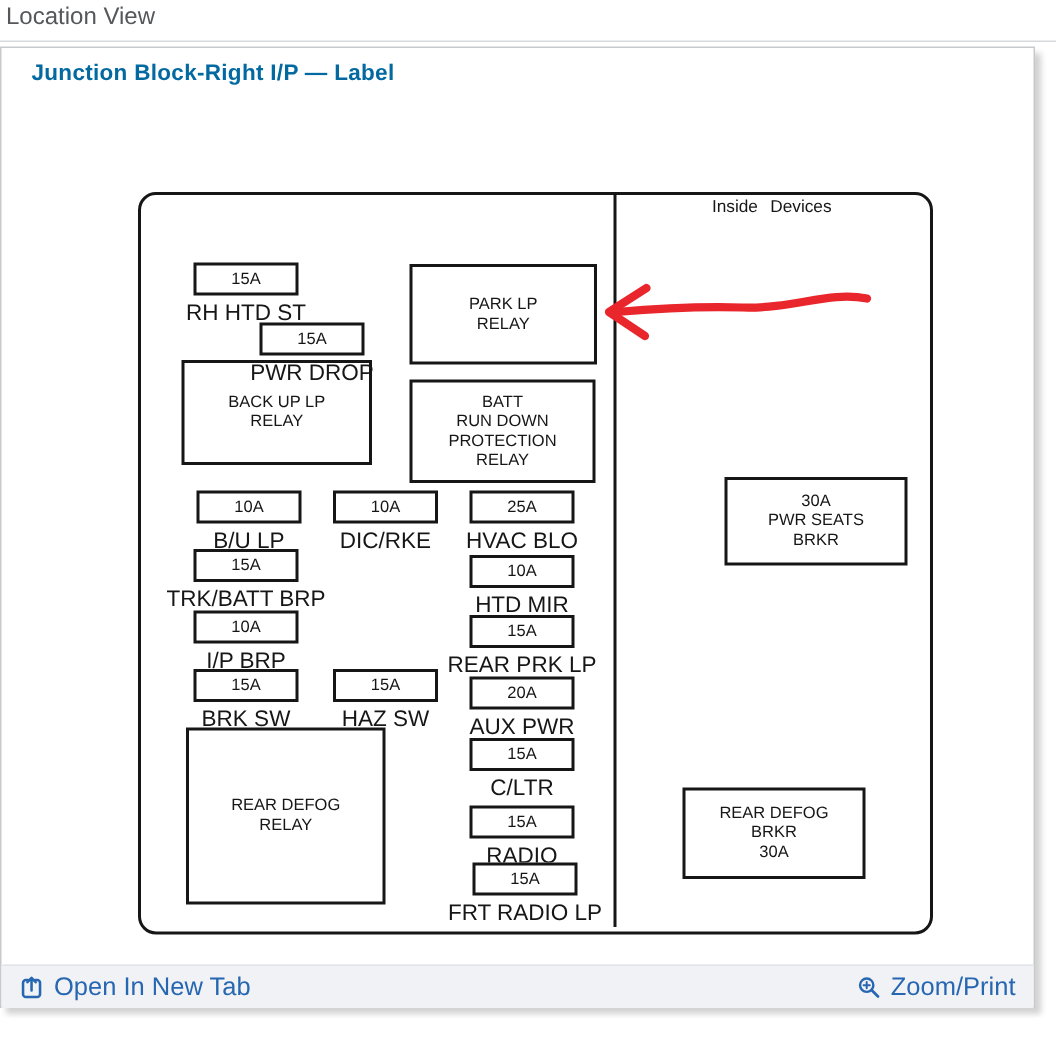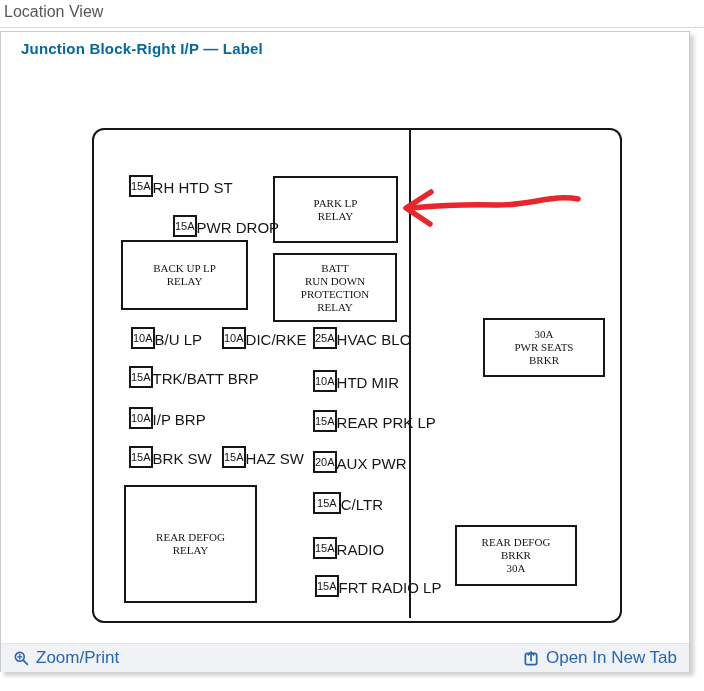--- a/index.html
+++ b/index.html
@@ -19,28 +19,28 @@
                color:#0369a1;letter-spacing:.2px;}
 
   
   .d-outer{position:absolute;left:92px;top:128px;width:526px;height:491px;
            border:2px solid #161616;border-radius:12px;background:#fff;}
   .d-divider{position:absolute;left:409px;top:129px;width:2px;height:489px;background:#161616;}
   .d-sec{position:absolute;top:132px;font-size:11.5px;color:#161616;text-align:center;word-spacing:5px;}
   .d-sec.outside{left:92px;width:318px;}
   .d-sec.inside{left:411px;width:207px;}
 
-  .fuse{position:absolute;width:70px;display:flex;flex-direction:row;align-items:center;}
+  .fuse{position:absolute;width:70px;display:flex;flex-direction:column;align-items:center;}
   .fuse-box{width:70px;height:22px;border:2px solid #161616;box-sizing:border-box;background:#fff;
             display:flex;align-items:center;justify-content:center;font-size:11px;color:#161616;}
   .fuse-label{margin-top:3px;font-size:15px;color:#161616;white-space:nowrap;}
 
   .relay{position:absolute;border:2px solid #161616;box-sizing:border-box;background:#fff;
          display:flex;align-items:center;justify-content:center;text-align:center;
-         font-size:11px;line-height:13px;color:#161616;white-space:pre-line;font-family:Liberation Serif, serif;}
+         font-size:11px;line-height:13px;color:#161616;white-space:pre-line;}
 
   .arrow-svg{position:absolute;left:0;top:0;pointer-events:none;}
 
   
   .footer{position:absolute;left:1px;top:643px;width:688px;height:29px;background:#f0f2f6;
           border-top:1px solid #e1e4e8;box-sizing:border-box;display:flex;
           align-items:center;justify-content:space-between;padding:0 12px;}
   .footer a{display:flex;align-items:center;gap:6px;color:#2766b0;font-size:17px;
             text-decoration:none;cursor:pointer;}
   .footer svg{display:block;}
@@ -52,20 +52,21 @@
 
   <div class="top-header">
     <div class="top-header-title">Location View</div>
   </div>
 
   <div class="panel"></div>
   <div class="panel-title">Junction Block-Right I/P — Label</div>
 
   <div class="d-outer"></div>
   <div class="d-divider"></div>
+  <div class="d-sec inside">Inside Devices</div>
 
   <div class="relay" style="left:273px;top:176px;width:125px;height:67px">PARK LP
 RELAY</div>
   <div class="relay" style="left:121px;top:240px;width:127px;height:70px">BACK UP LP
 RELAY</div>
   <div class="relay" style="left:273px;top:253px;width:124px;height:69px">BATT
 RUN DOWN
 PROTECTION
 RELAY</div>
   <div class="relay" style="left:124px;top:485px;width:133px;height:118px">REAR DEFOG
@@ -139,28 +140,28 @@
   </div>
 
   <svg class="arrow-svg" width="704" height="691" viewBox="0 0 704 691">
     <path d="M578,199 C552,194 530,206 495,205 C462,204 434,206 411,208" fill="none" stroke="#e8262b" stroke-width="5.5" stroke-linecap="round"></path>
     <path d="M431,192 L406,208 L430,224" fill="none" stroke="#e8262b" stroke-width="5.5" stroke-linecap="round" stroke-linejoin="round"></path>
   </svg>
 
   <div class="footer">
     <a>
       <svg width="17" height="17" viewBox="0 0 18 18">
+        <path d="M6,3.5 H4.5 C3.4,3.5 2.5,4.4 2.5,5.5 V13.5 C2.5,14.6 3.4,15.5 4.5,15.5 H12.5 C13.6,15.5 14.5,14.6 14.5,13.5 V5.5 C14.5,4.4 13.6,3.5 12.5,3.5 H11" fill="none" stroke="#2766b0" stroke-width="1.8" stroke-linecap="round"></path>
+        <path d="M8.5,11 V2.4 M5.6,5.1 L8.5,2.1 L11.4,5.1" fill="none" stroke="#2766b0" stroke-width="1.8" stroke-linecap="round" stroke-linejoin="round"></path>
+      </svg>
+      <span>Open In New Tab</span>
+    </a>
+    <a>
+      <svg width="17" height="17" viewBox="0 0 18 18">
         <circle cx="7.2" cy="7.2" r="4.7" fill="none" stroke="#2766b0" stroke-width="1.7"></circle>
         <path d="M10.8,10.8 L15.2,15.2" stroke="#2766b0" stroke-width="1.9" stroke-linecap="round"></path>
         <path d="M7.2,5 V9.4 M5,7.2 H9.4" stroke="#2766b0" stroke-width="1.4" stroke-linecap="round"></path>
       </svg>
       <span>Zoom/Print</span>
     </a>
-    <a>
-      <svg width="17" height="17" viewBox="0 0 18 18">
-        <path d="M6,3.5 H4.5 C3.4,3.5 2.5,4.4 2.5,5.5 V13.5 C2.5,14.6 3.4,15.5 4.5,15.5 H12.5 C13.6,15.5 14.5,14.6 14.5,13.5 V5.5 C14.5,4.4 13.6,3.5 12.5,3.5 H11" fill="none" stroke="#2766b0" stroke-width="1.8" stroke-linecap="round"></path>
-        <path d="M8.5,11 V2.4 M5.6,5.1 L8.5,2.1 L11.4,5.1" fill="none" stroke="#2766b0" stroke-width="1.8" stroke-linecap="round" stroke-linejoin="round"></path>
-      </svg>
-      <span>Open In New Tab</span>
-    </a>
   </div>
 
 </div>
 
 </body></html>

